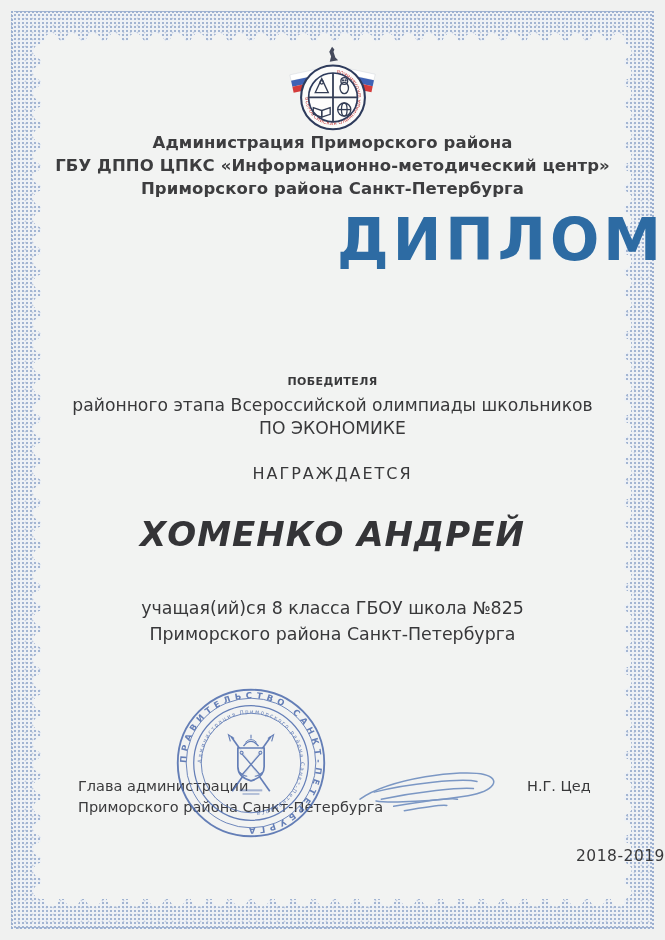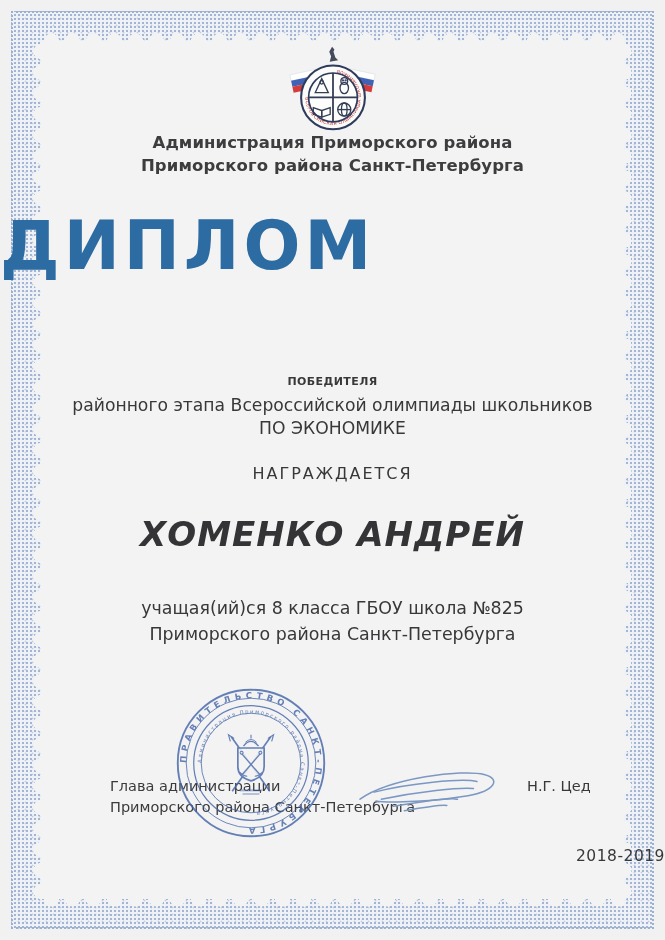--- a/index.html
+++ b/index.html
@@ -39,34 +39,34 @@
     background-image:radial-gradient(circle at 0% 50%, #f2f3f2 7.2px, rgba(0,0,0,0) 7.8px);
     background-size:8px 21px; background-repeat:repeat-y; }
   
   .content { position:absolute; inset:0; color:#38383a; }
   .logo { position:absolute; top:42px; left:50%; transform:translateX(-50%);
     width:122px; height:92px; }
   .org-header { position:absolute; top:131px; left:0; right:0;
     text-align:center; font-size:16.5px; line-height:23px; font-weight:600;
     color:#3d3d3f; letter-spacing:0.1px; }
   .title { position:absolute; top:206px; left:0; right:0; margin:0;
-    text-align:left; font-size:67px; font-weight:700; letter-spacing:4px;
+    text-align:right; font-size:58px; font-weight:700; letter-spacing:4px;
     color:#2d6ba3; line-height:1.2; }
   .award { position:absolute; top:370px; left:0; right:0;
     text-align:center; font-size:17.2px; line-height:23.5px; }
   .award .winner { font-weight:700; font-size:11px; letter-spacing:0.4px; }
   .awarded { position:absolute; top:464px; left:0; right:0;
     text-align:center; font-size:16px; letter-spacing:2px; }
   .name { position:absolute; top:514px; left:0; right:0;
     text-align:center; font-size:34px; font-weight:700; font-style:italic;
     letter-spacing:1px; color:#343437; }
   .details { position:absolute; top:596px; left:0; right:0;
     text-align:center; font-size:17.4px; line-height:25.5px; }
   .official { position:absolute; left:78px; top:776px;
-    font-size:14.5px; line-height:21px; color:#3b3b3d;margin-left:32px; }
+    font-size:14.5px; line-height:21px; color:#3b3b3d; }
   .official-name { position:absolute; left:527px; top:778px; font-size:14.5px; }
   .stamp { position:absolute; left:174px; top:686px; width:154px; height:154px;
     opacity:0.82; }
   .signature { position:absolute; left:348px; top:762px; width:164px; height:62px; }
   .year { position:absolute; top:847px; left:0; right:0;
     text-align:right; font-size:15.5px; letter-spacing:0.5px; }
 </style>
 </head>
 <body>
 
@@ -120,20 +120,21 @@
         <path d="M62,69 L53,72 L53,79 L62,76 Z"></path>
 
         <circle cx="77" cy="71" r="7"></circle>
         <ellipse cx="77" cy="71" rx="3" ry="7"></ellipse>
         <line x1="70" y1="71" x2="84" y2="71"></line>
       </g>
     </svg>
 
     <div class="org-header">
       <div>Администрация Приморского района</div>
+      <div>ГБУ ДППО ЦПКС «Информационно-методический центр»</div>
       <div>Приморского района Санкт-Петербурга</div>
     </div>
 
     <h1 class="title">ДИПЛОМ</h1>
 
     <div class="award">
       <div class="winner">ПОБЕДИТЕЛЯ</div>
       <div>районного этапа Всероссийской олимпиады школьников</div>
       <div>ПО ЭКОНОМИКЕ</div>
     </div>

